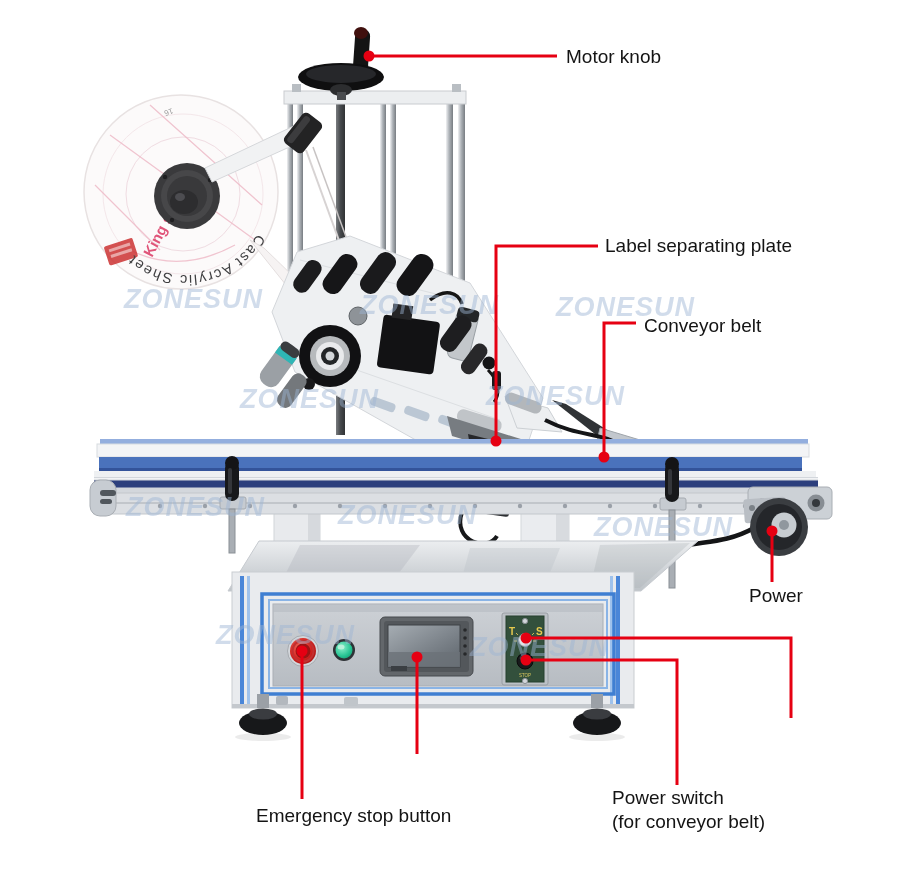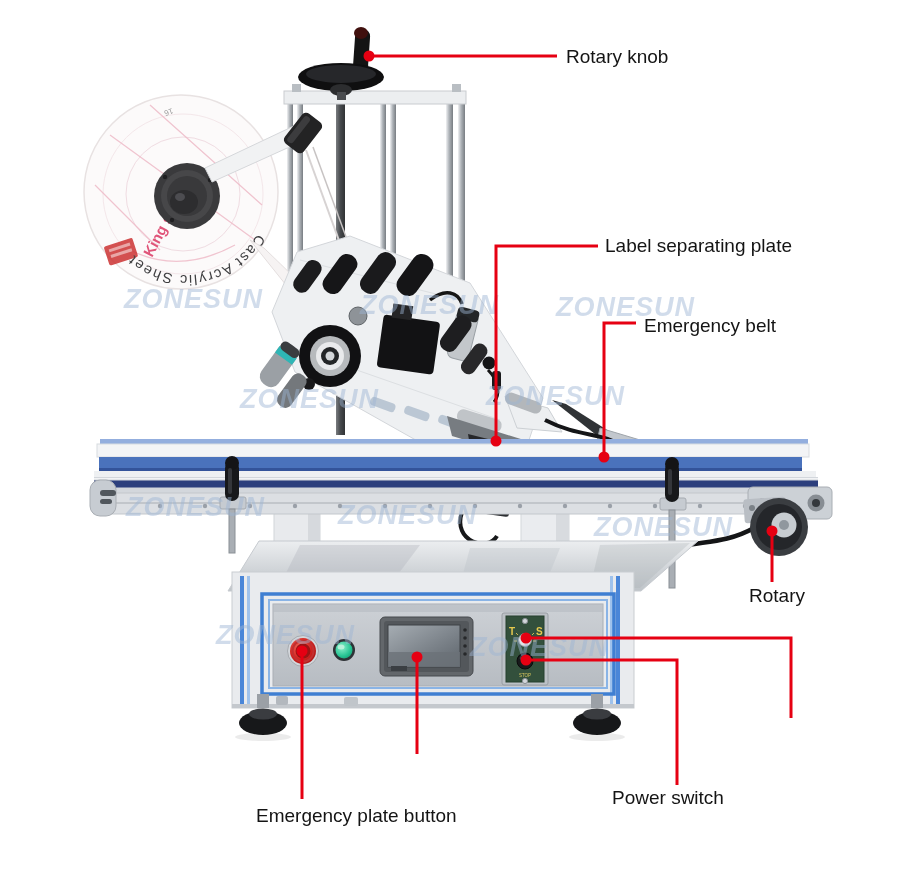--- a/index.html
+++ b/index.html
@@ -372,29 +372,30 @@
       <circle cx="496" cy="441" r="5.5"></circle>
       <circle cx="604" cy="457" r="5.5"></circle>
       <circle cx="772" cy="531" r="5.5"></circle>
       <circle cx="526" cy="638" r="5.5"></circle>
       <circle cx="526" cy="660" r="5.5"></circle>
       <circle cx="417" cy="657" r="5.5"></circle>
       <circle cx="302" cy="651" r="5.5"></circle>
     </g>
   </svg>
 
-  <div class="callout-label" style="left:566px;top:44px">Rotary knob</div>
+  <div class="callout-label" style="left:566px;top:44px">Motor knob</div>
 
   <div class="callout-label" style="left:605px;top:233px">Label separating plate</div>
 
-  <div class="callout-label" style="left:644px;top:313px">Emergency belt</div>
-
-  <div class="callout-label" style="left:749px;top:583px">Rotary</div>
+  <div class="callout-label" style="left:644px;top:313px">Conveyor belt</div>
+
+  <div class="callout-label" style="left:749px;top:583px">Power</div>
 
 
   <div class="callout-label" style="left:612px;top:786px;line-height:24px">
     <div>Power switch</div>
+    <div>(for conveyor belt)</div>
   </div>
 
 
-  <div class="callout-label" style="left:256px;top:803px">Emergency plate button</div>
+  <div class="callout-label" style="left:256px;top:803px">Emergency stop button</div>
 
 </div>
 
 </body></html>

